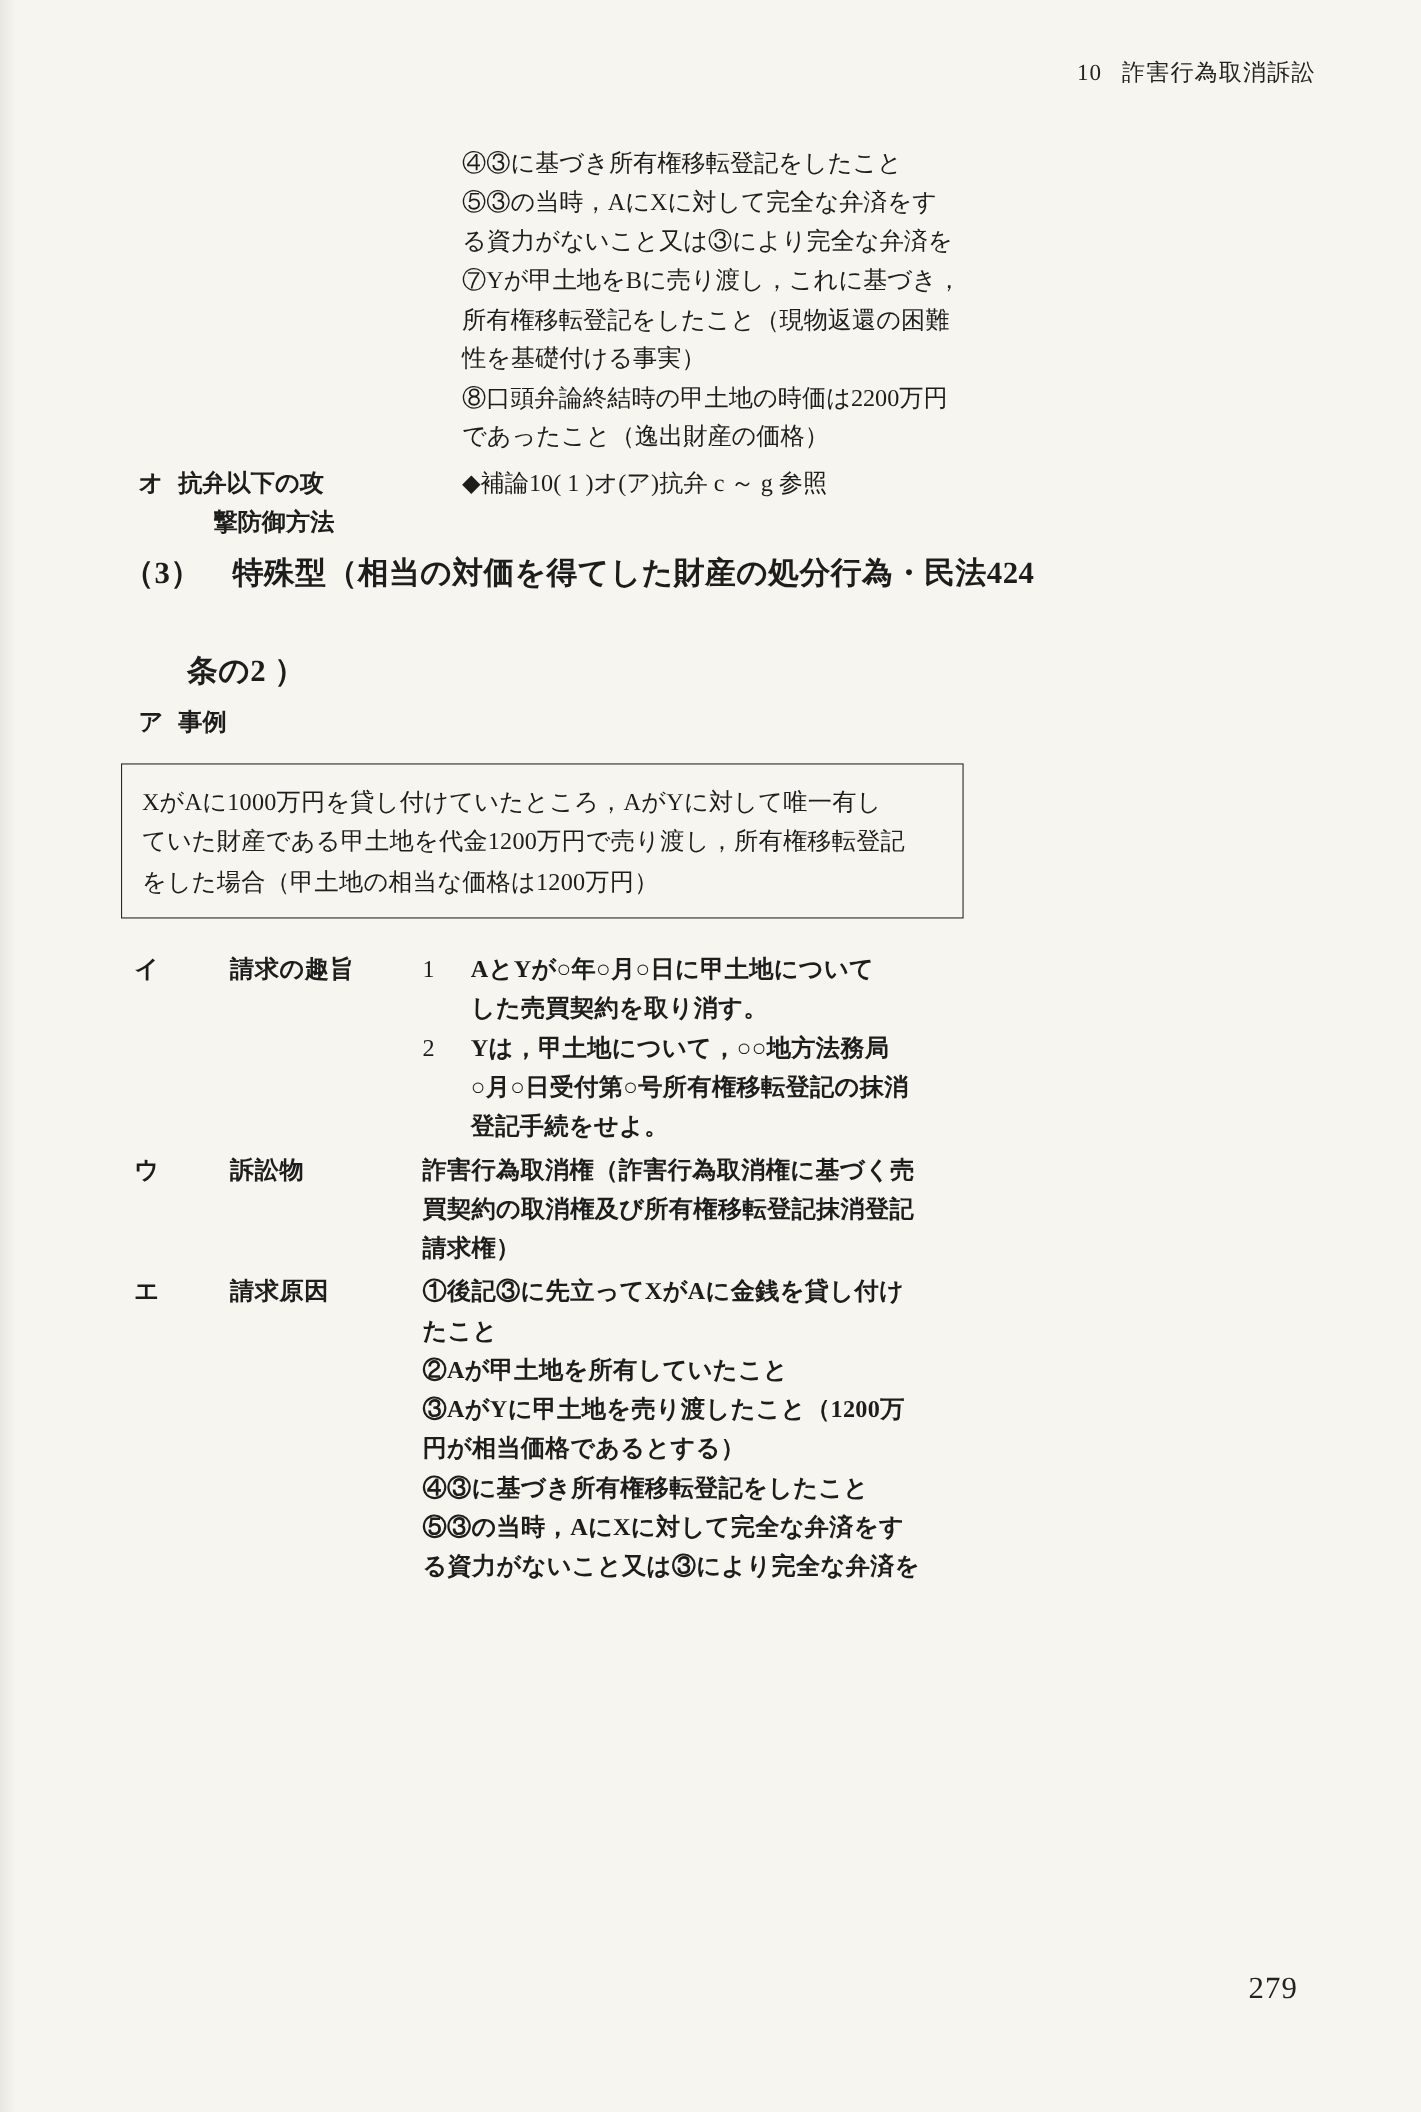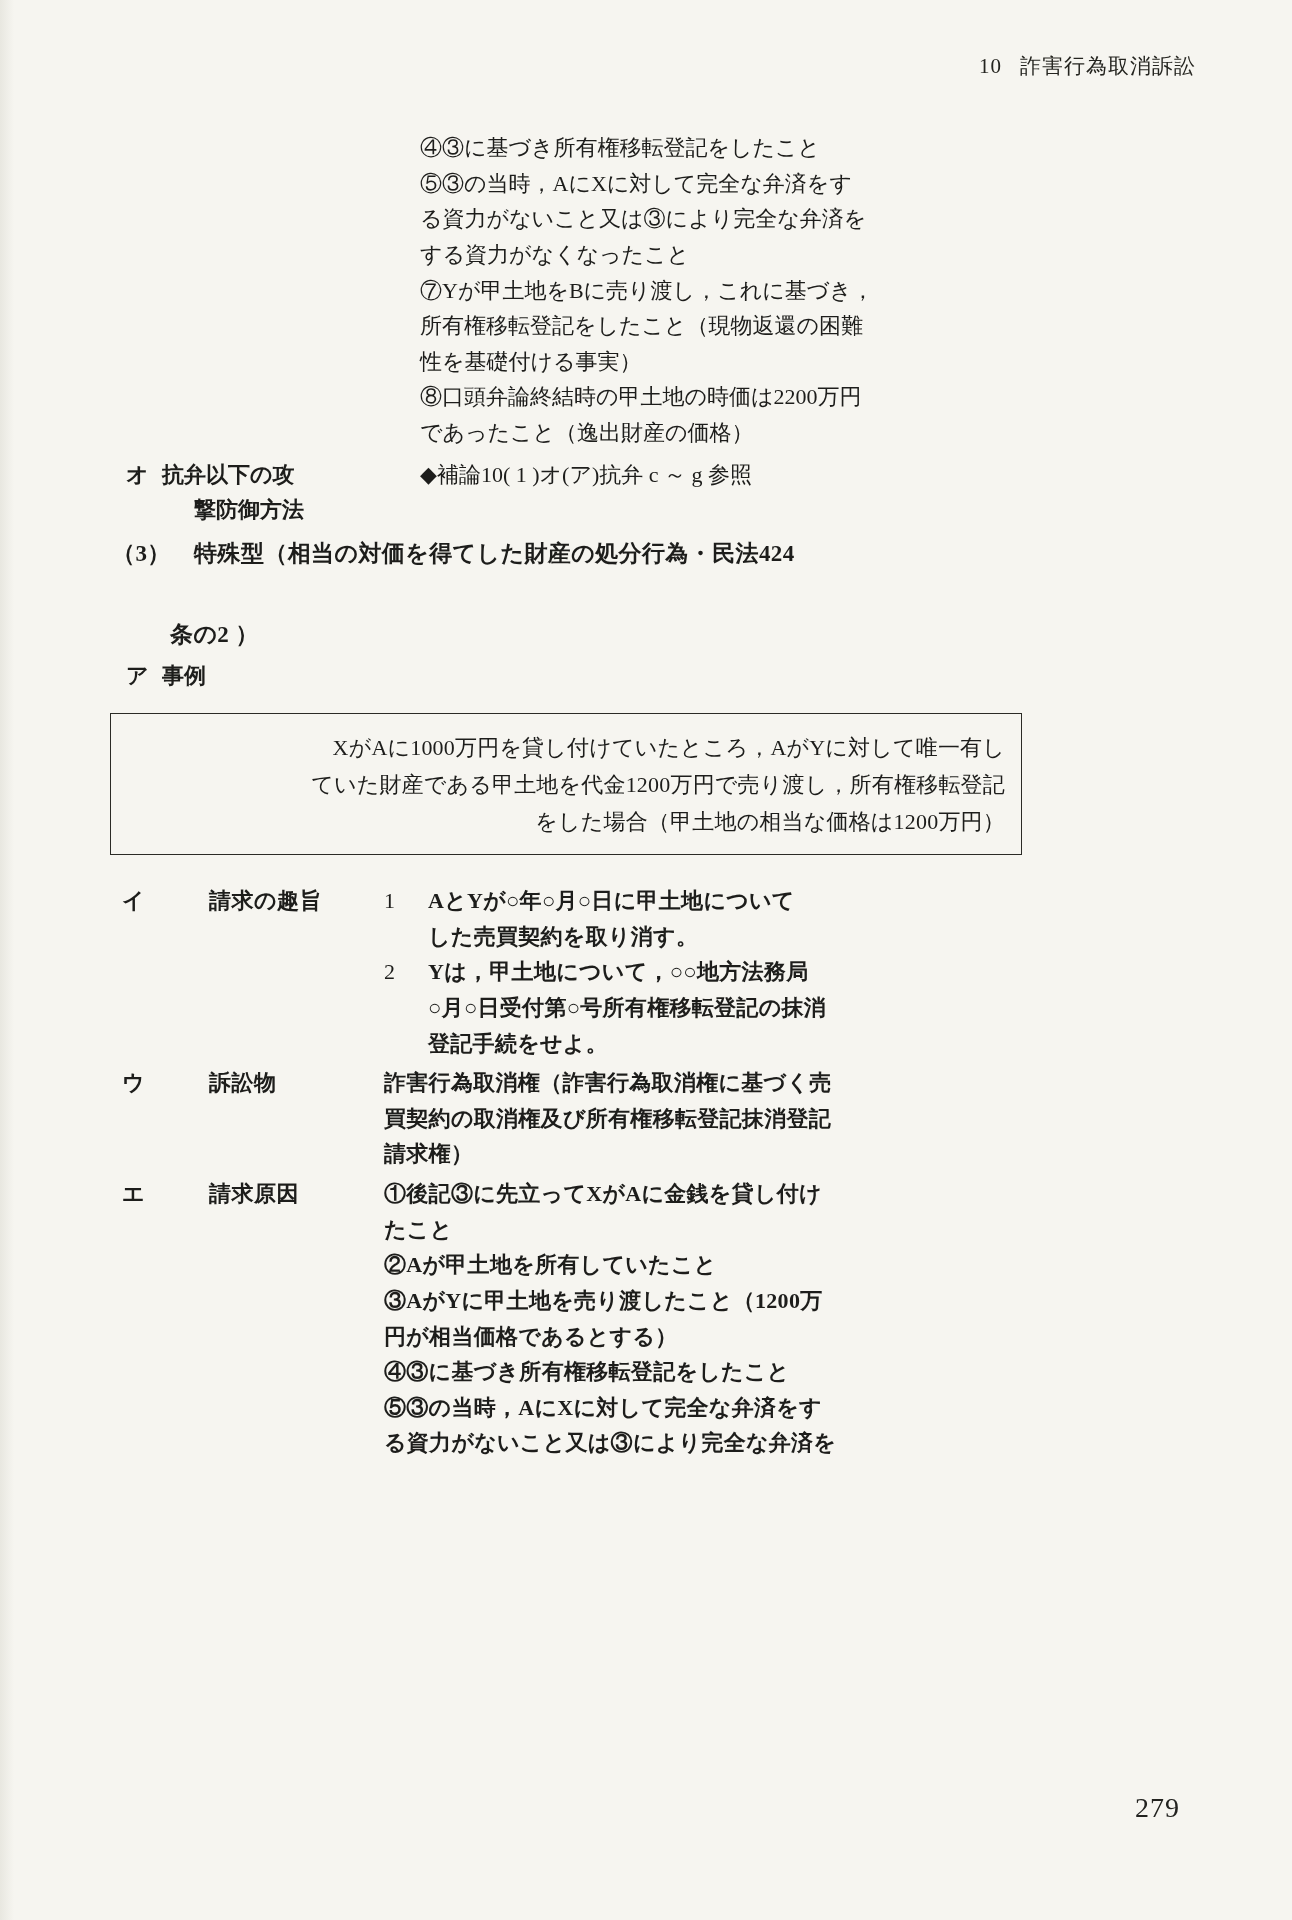--- a/index.html
+++ b/index.html
@@ -124,21 +124,21 @@
   .sec-o .bd {
     flex: 1;
     font-size: 22px;
     line-height: 1.62;
   }
 
   
   .head3 {
     margin-top: 8px;
     font-weight: bold;
-    font-size: 23px;
+    font-size: 28px;
     line-height: 1.6;
     letter-spacing: 0.4px;
   }
   .head3 .l1 { display: block; padding-left: 2px; }
   .head3 .l2 { display: block; padding-left: 60px; margin-top: 44px; }
 
   .head-a {
     margin-top: 8px;
     display: flex;
   }
@@ -151,28 +151,27 @@
   }
   .head-a .nm {
     font-weight: bold;
     font-size: 22px;
   }
 
   
   .case-box {
     margin-top: 22px;
     margin-left: 0;
-    width: 912px;
+    width: 766px;
     border: 1.6px solid #2b2b26;
     padding: 16px 16px 14px 18px;
     box-sizing: border-box;
     font-size: 22px;
     line-height: 1.66;
     letter-spacing: 0.2px;
-    text-align: right;
   }
   .case-box p { margin: 0; }
 
   
   .rows {
     margin-top: 28px;
   }
   .rows .row {
     margin-bottom: 4px;
   }
@@ -213,21 +212,20 @@
   <div class="runhead">
     <span class="num">10</span><span>詐害行為取消訴訟</span>
   </div>
 
   <div class="content">
 
     <div class="top-block">
       <p>④③に基づき所有権移転登記をしたこと</p>
       <p>⑤③の当時，AにXに対して完全な弁済をす</p>
       <p>る資力がないこと又は③により完全な弁済を</p>
-      <p>する資力がなくなったこと</p>
       <p>⑦Yが甲土地をBに売り渡し，これに基づき，</p>
       <p>所有権移転登記をしたこと（現物返還の困難</p>
       <p>性を基礎付ける事実）</p>
       <p>⑧口頭弁論終結時の甲土地の時価は2200万円</p>
       <p>であったこと（逸出財産の価格）</p>
     </div>
 
     <div class="sec-o">
       <div class="mk">オ</div>
       <div class="nm">

